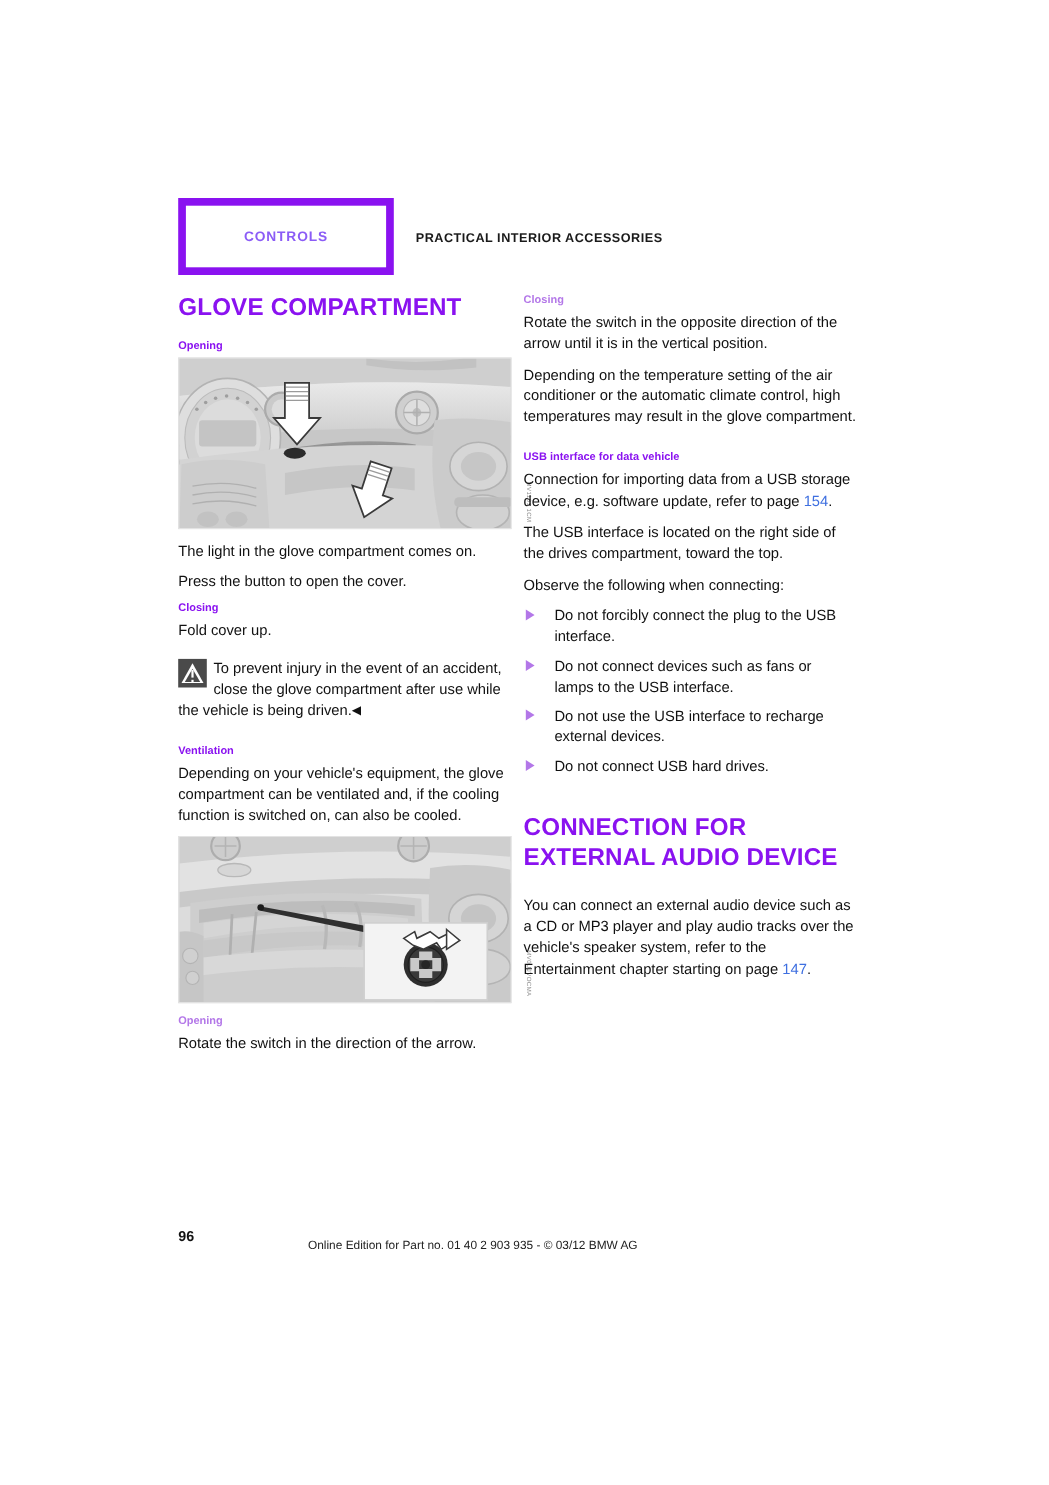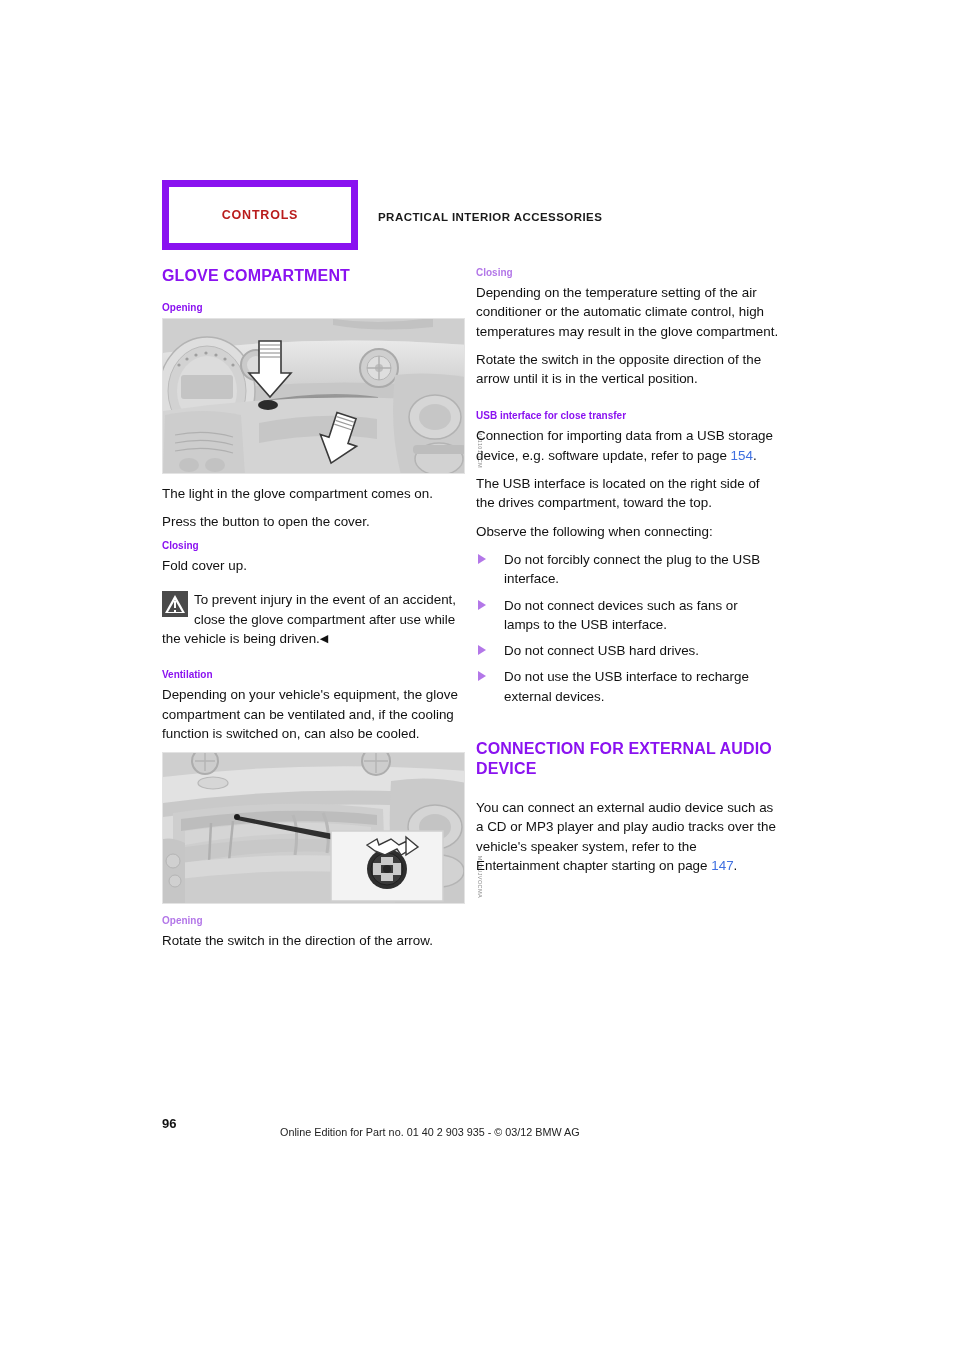--- a/index.html
+++ b/index.html
@@ -44,21 +44,21 @@
   }
   .chapter-tab-inner {
     width: 100%;
     height: 56px;
     background: #ffffff;
     display: flex;
     align-items: center;
     justify-content: center;
   }
   .chapter-label {
-    color: #b91c1c;
+    color: #8b5cf6;
     font-size: 12.5px;
     font-weight: bold;
     letter-spacing: 0.8px;
   }
 
   .section-label {
     position: absolute;
     left: 216px;
     top: 31px;
     color: #1a1a1a;
@@ -73,21 +73,21 @@
     position: absolute;
     top: 266px;
     width: 303px;
   }
   .col-left  { left: 162px; }
   .col-right { left: 476px; }
 
   
   h1.title {
     color: #8A12F0;
-    font-size: 16px;
+    font-size: 22px;
     font-weight: bold;
     letter-spacing: 0.15px;
     line-height: 1.22;
     margin: 0 0 15px 0;
   }
   h1.title.tight { margin-bottom: 20px; }
 
   h2.sub {
     color: #8A12F0;
     font-size: 10px;
@@ -439,35 +439,35 @@
     </div>
 
     <h2 class="sub cont">Opening</h2>
     <p class="body">Rotate the switch in the direction of the arrow.</p>
 
   </div>
 
   <div class="col col-right">
 
     <h2 class="sub cont">Closing</h2>
+    <p class="body">Rotate the switch in the opposite direction of the arrow until it is in the vertical position.</p>
     <p class="body">Depending on the temperature setting of the air conditioner or the automatic climate control, high temperatures may result in the glove compartment.</p>
-    <p class="body">Rotate the switch in the opposite direction of the arrow until it is in the vertical position.</p>
 
     <div class="spacer-12"></div>
 
-    <h2 class="sub">USB interface for close transfer</h2>
+    <h2 class="sub">USB interface for data vehicle</h2>
     <p class="body"><span>Connection for importing data from a USB storage device, e.g. software update, refer to page </span><span class="pref">154</span><span>.</span></p>
     <p class="body">The USB interface is located on the right side of the drives compartment, toward the top.</p>
     <p class="body">Observe the following when connecting:</p>
 
     <ul class="bullets">
       <li><span class="tri-bullet"></span><span>Do not forcibly connect the plug to the USB interface.</span></li>
       <li><span class="tri-bullet"></span><span>Do not connect devices such as fans or lamps to the USB interface.</span></li>
+      <li><span class="tri-bullet"></span><span>Do not use the USB interface to recharge external devices.</span></li>
       <li><span class="tri-bullet"></span><span>Do not connect USB hard drives.</span></li>
-      <li><span class="tri-bullet"></span><span>Do not use the USB interface to recharge external devices.</span></li>
     </ul>
 
     <div class="spacer-26"></div>
 
     <h1 class="title tight">CONNECTION FOR EXTERNAL AUDIO DEVICE</h1>
 
     <p class="body"><span>You can connect an external audio device such as a CD or MP3 player and play audio tracks over the vehicle's speaker system, refer to the Entertainment chapter starting on page </span><span class="pref">147</span><span>.</span></p>
 
   </div>
 

